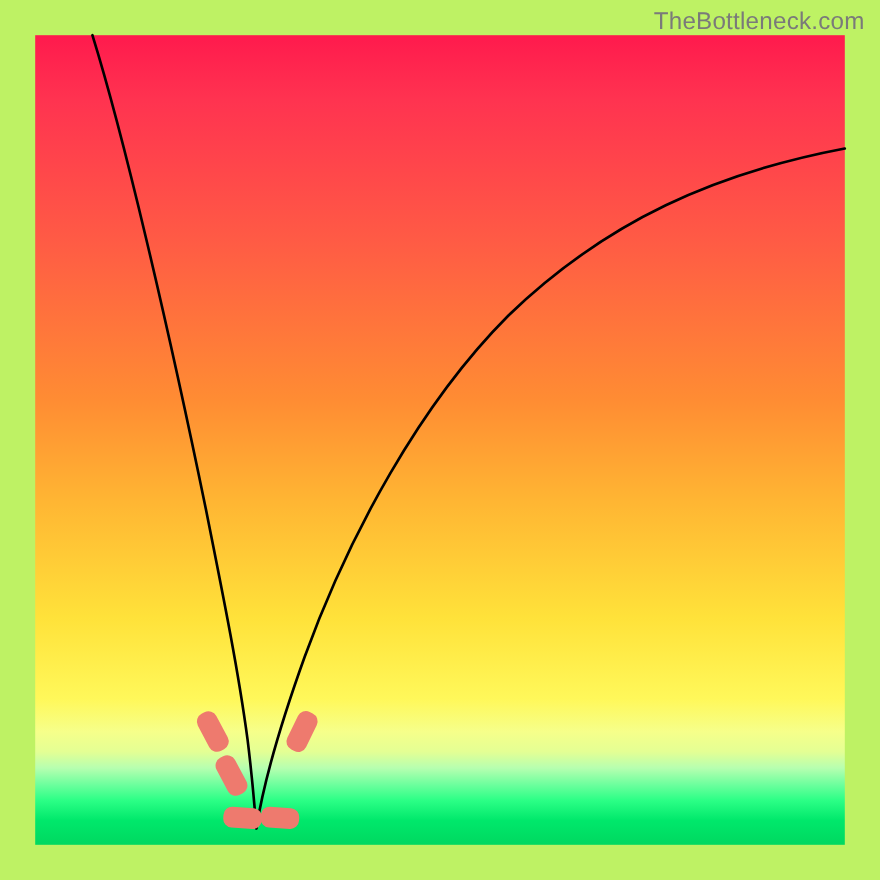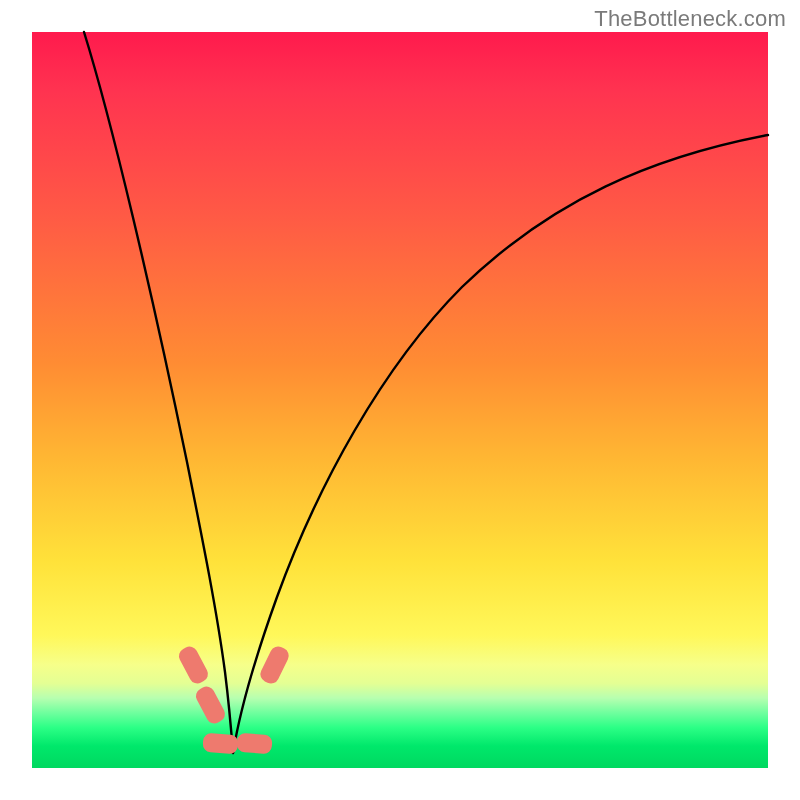--- a/index.html
+++ b/index.html
@@ -10,21 +10,21 @@
     overflow: hidden;
     background: #000;
     font-family: Arial, Helvetica, sans-serif;
   }
   .frame {
     position: absolute;
     left: 0;
     top: 0;
     width: 800px;
     height: 800px;
-    background: #ffffff;
+    background: #bef264;
   }
   .plot {
     position: absolute;
     left: 32px;
     top: 32px;
     width: 736px;
     height: 736px;
     
     background: linear-gradient(
       to bottom,

